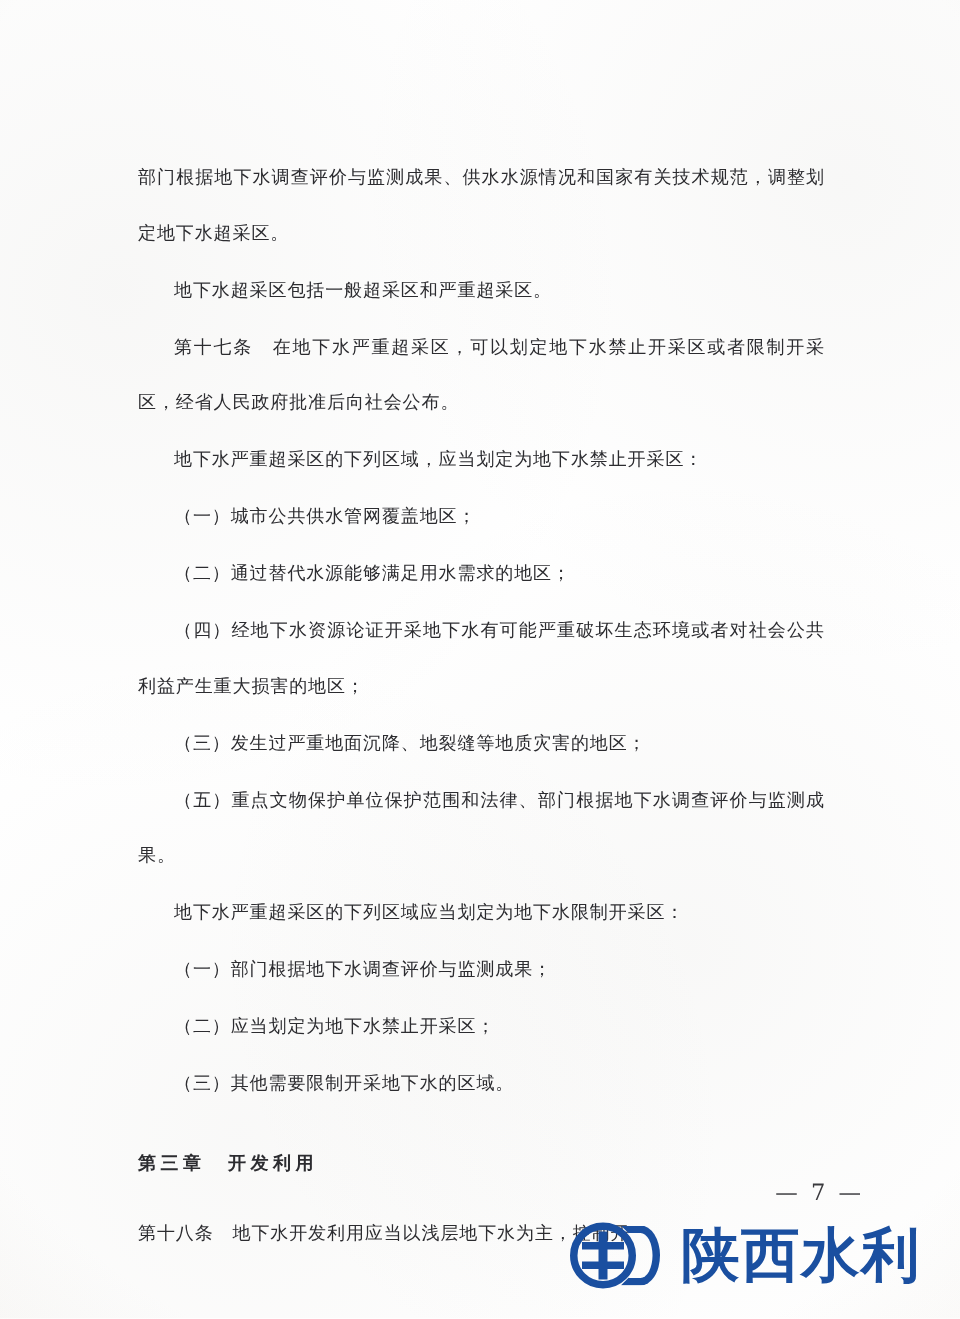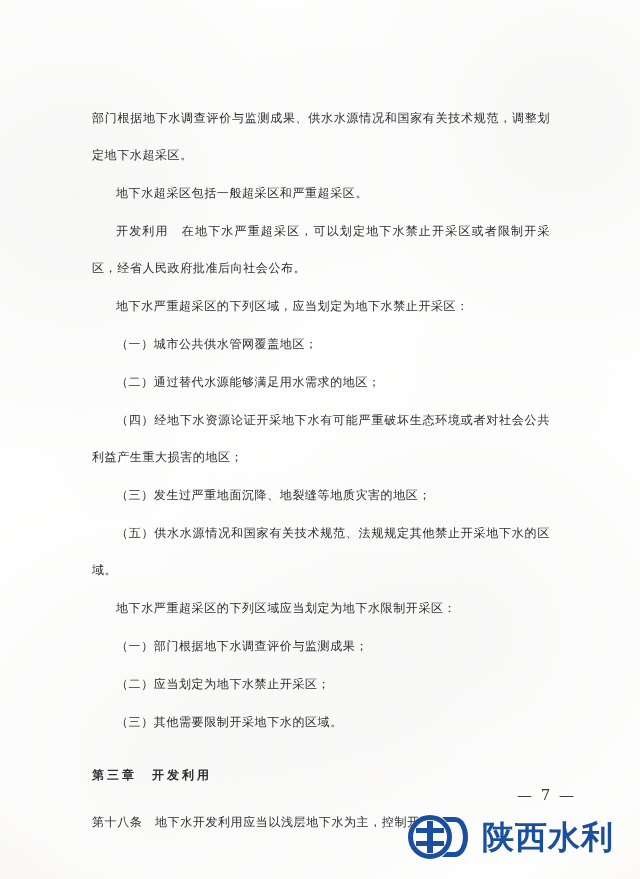--- a/index.html
+++ b/index.html
@@ -128,43 +128,43 @@
     top: 6px;
     left: 34px;
     width: 26px;
     height: 40px;
     border: 5px solid #1a4fa0;
     border-left-color: transparent;
     border-radius: 0 50% 50% 0 / 0 50% 50% 0;
     box-sizing: border-box;
   }
   .logo-text {
-    font-size: 32px;
+    font-size: 39px;
     font-weight: bold;
     color: #1a4fa0;
     letter-spacing: 1px;
     font-family: "DejaVu Serif", serif;
     line-height: 1;
   }
 </style>
 </head>
 <body>
 
 <div class="page">
 
   <div class="content">
     <p class="para">部门根据地下水调查评价与监测成果、供水水源情况和国家有关技术规范，调整划定地下水超采区。</p>
     <p class="para indent">地下水超采区包括一般超采区和严重超采区。</p>
-    <p class="para indent">开发利用　在地下水严重超采区，可以划定地下水禁止开采区或者限制开采区，经省人民政府批准后向社会公布。</p>
+    <p class="para indent">第十七条　在地下水严重超采区，可以划定地下水禁止开采区或者限制开采区，经省人民政府批准后向社会公布。</p>
     <p class="para indent">地下水严重超采区的下列区域，应当划定为地下水禁止开采区：</p>
     <p class="para indent">（一）城市公共供水管网覆盖地区；</p>
     <p class="para indent">（二）通过替代水源能够满足用水需求的地区；</p>
     <p class="para indent">（四）经地下水资源论证开采地下水有可能严重破坏生态环境或者对社会公共利益产生重大损害的地区；</p>
     <p class="para indent">（三）发生过严重地面沉降、地裂缝等地质灾害的地区；</p>
-    <p class="para indent">（五）供水水源情况和国家有关技术规范、法规规定其他禁止开采地下水的区域。</p>
+    <p class="para indent">（五）重点文物保护单位保护范围和法律、部门根据地下水调查评价与监测成果。</p>
     <p class="para indent">地下水严重超采区的下列区域应当划定为地下水限制开采区：</p>
     <p class="para indent">（一）部门根据地下水调查评价与监测成果；</p>
     <p class="para indent">（二）应当划定为地下水禁止开采区；</p>
     <p class="para indent">（三）其他需要限制开采地下水的区域。</p>
 
     <p class="para center chapter-gap">第三章　开发利用</p>
 
     <p class="para">第十八条　地下水开发利用应当以浅层地下水为主，控制开</p>
   </div>
 

